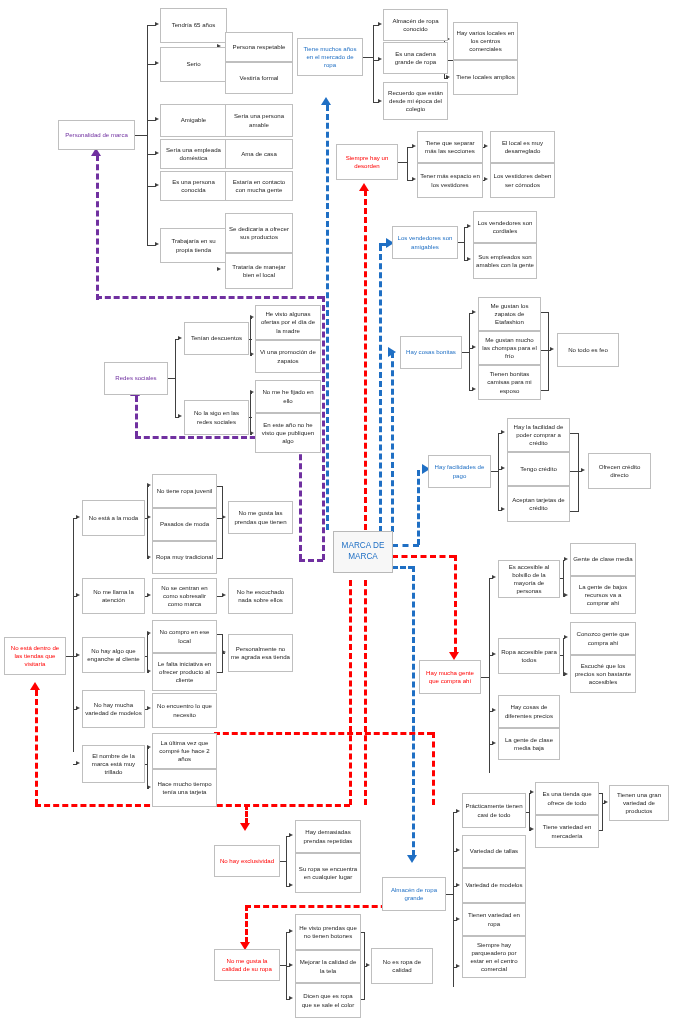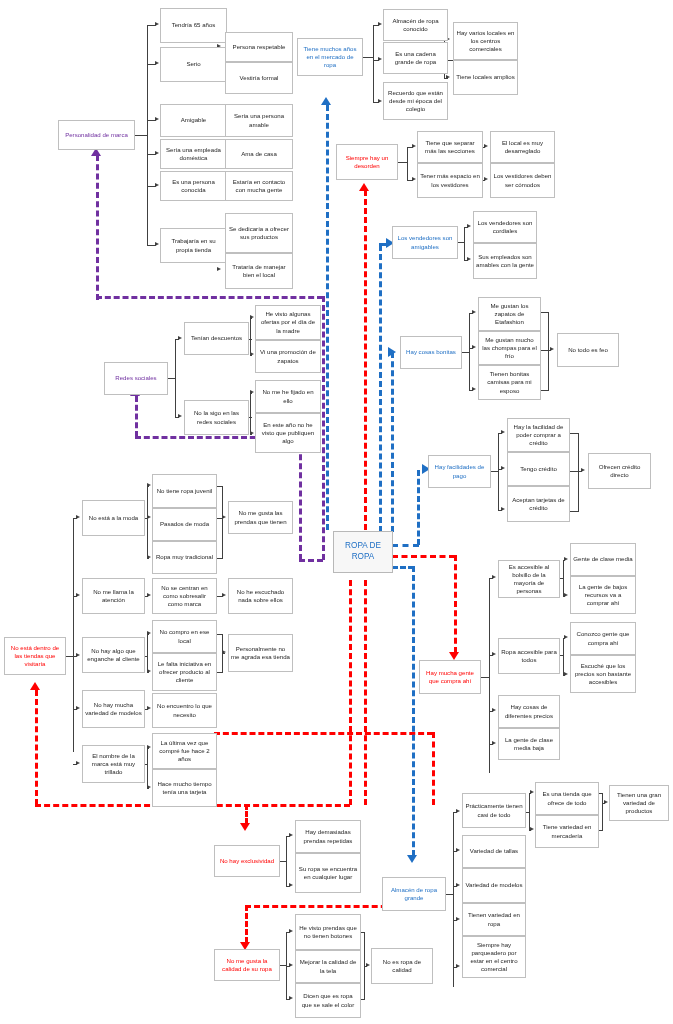--- a/index.html
+++ b/index.html
@@ -350,22 +350,22 @@
   <div class="node" style="left:588px;top:453px;width:63px;height:36px;">
     <span>Ofrecen crédito directo</span>
   </div>
   <div class="ln lnv" style="left:578px;top:433px;height:78px;"></div>
   <div class="ln lnh" style="left:570px;top:433px;width:9px;"></div>
   <div class="ln lnh" style="left:570px;top:511px;width:9px;"></div>
   <div class="ln lnh" style="left:570px;top:471px;width:12px;"></div>
   <div class="ah ah-r" style="left:581px;top:468.3px;"></div>
 
   <div class="node center" style="left:333px;top:531px;width:60px;height:42px;flex-direction:column;">
-    <span>ROPA DE</span>
-    <span>ROPA</span>
+    <span>MARCA DE</span>
+    <span>MARCA</span>
   </div>
 
   <div class="node red" style="left:419px;top:660px;width:62px;height:34px;">
     <span>Hay mucha gente que compra ahí</span>
   </div>
   <div class="ln lnh" style="left:481px;top:677px;width:9px;"></div>
   <div class="ln lnv" style="left:489px;top:578px;height:195px;"></div>
 
   <div class="node" style="left:498px;top:560px;width:62px;height:38px;">
     <span>Es accesible al bolsillo de la mayoría de personas</span>

